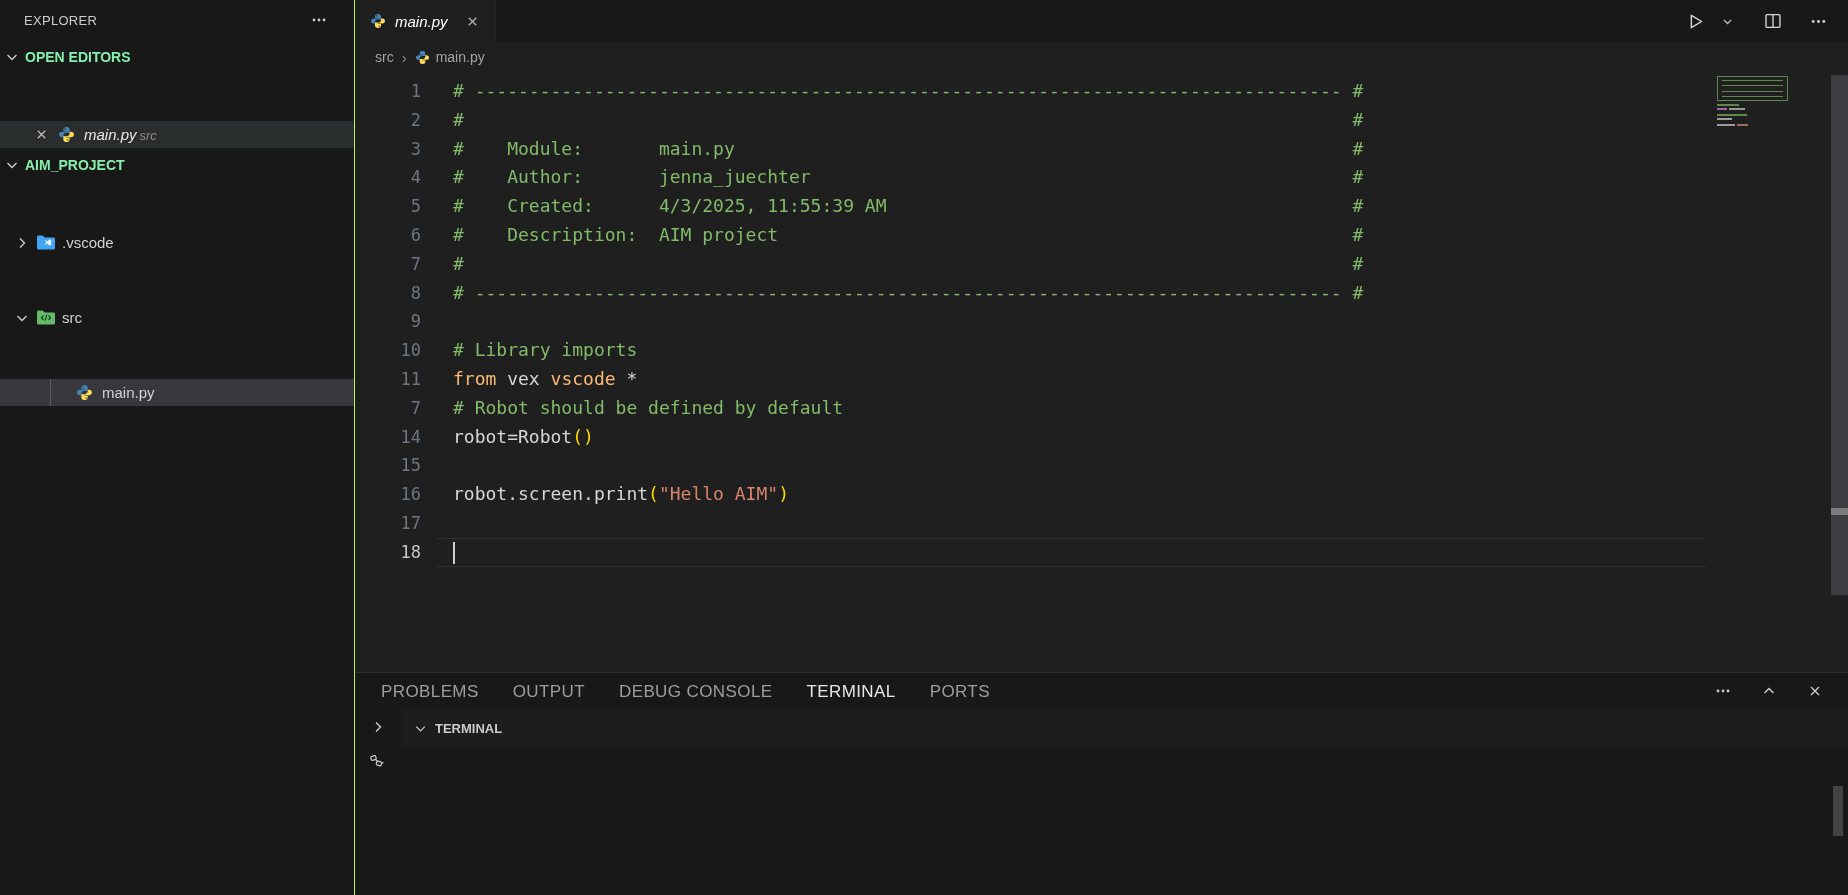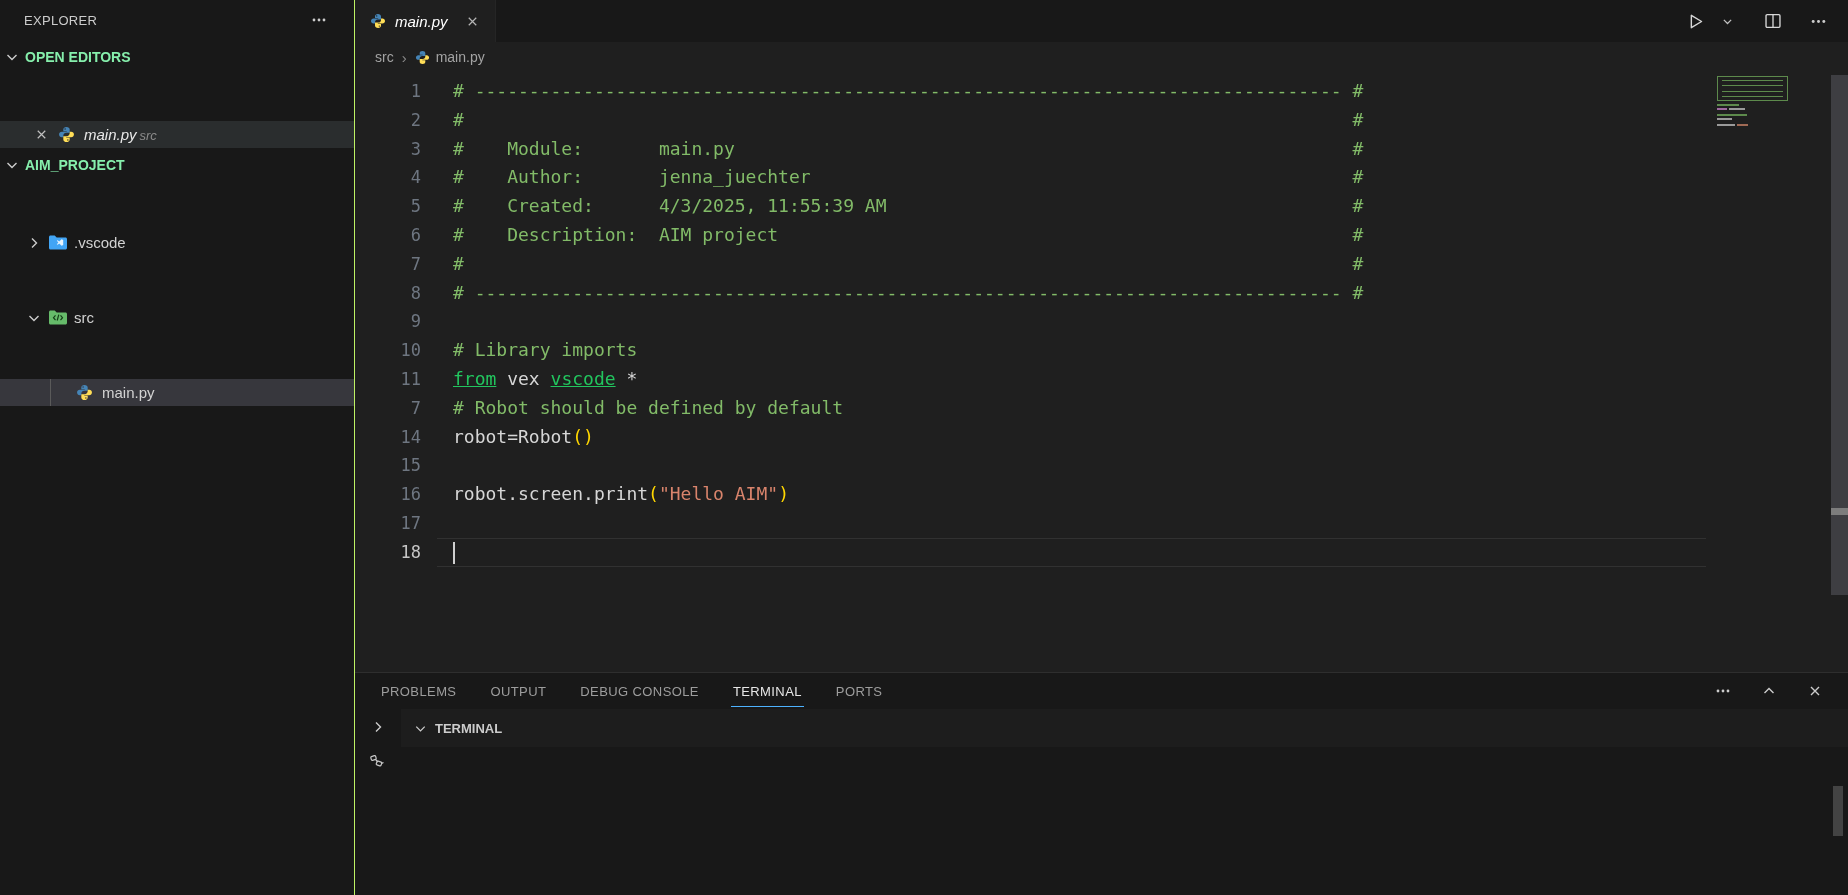--- a/index.html
+++ b/index.html
@@ -8,21 +8,21 @@
   svg{display:block;}
 
   
   .sidebar{position:absolute;left:0;top:0;width:354px;height:100%;background:#181818;border-right:5px solid #bef264;}
   .sb-title{height:40px;display:flex;align-items:center;justify-content:space-between;padding:0 24px 0 24px;font-size:13px;color:#cccccc;letter-spacing:.3px;}
   .sb-header{height:33px;display:flex;align-items:center;gap:5px;padding-left:4px;font-size:14px;font-weight:bold;color:#86efac;cursor:pointer;}
   .row{position:relative;height:27px;display:flex;align-items:center;font-size:15px;color:#d2d2d2;cursor:pointer;margin-top:48px;}
   .oe-row{background:#2a2d2e;padding-left:34px;gap:9px;}
   .oe-name{font-style:italic;color:#e8e8e8;}
   .oe-dir{font-style:italic;color:#8c8c8c;font-size:13px;margin-left:3px;}
-  .t1{padding-left:26px;gap:7px;}
+  .t1{padding-left:14px;gap:7px;}
   .t2{padding-left:76px;gap:9px;}
   .sel{background:#37373d;}
   .guide{position:absolute;left:50px;top:0;bottom:0;width:1px;background:#5a5a5a;}
 
   
   .main{position:absolute;left:355px;top:0;right:0;height:100%;}
   .tabbar{height:42px;background:#181818;display:flex;align-items:stretch;}
   .tab{display:flex;align-items:center;gap:9px;padding:0 15px;background:#1f1f1f;border-right:1px solid #252525;cursor:pointer;}
   .tab-label{font-style:italic;font-size:15px;color:#ffffff;}
   .tab-close{margin-left:8px;opacity:.85;cursor:pointer;}
@@ -32,21 +32,21 @@
   .bc-sep{color:#888;font-size:15px;}
   .bc-item{display:flex;align-items:center;gap:6px;cursor:pointer;}
 
   
   .editor{position:absolute;top:72px;left:0;right:0;height:600px;background:#1f1f1f;
           font-family:"DejaVu Sans Mono",monospace;font-size:18px;line-height:28.8px;padding-top:5px;}
   .code-line{position:relative;display:flex;height:28.8px;}
   .ln{flex:none;width:66px;text-align:right;color:#6e7681;font-size:17px;user-select:none;}
   .code{white-space:pre;margin-left:32px;}
   .tok-comment{color:#82bb68;}
-  .tok-keyword{color:#22c55e;text-decoration:underline;}
+  .tok-keyword{color:#fdba74;}
   .tok-string{color:#d9846c;}
   .tok-paren{color:#ffd700;}
   .tok-plain{color:#d6d6d6;}
   .current .ln{color:#c6c6c6;}
   .curbox{position:absolute;left:82px;right:142px;top:0;bottom:0;border-top:1px solid #313131;border-bottom:1px solid #313131;pointer-events:none;}
   .cursor{display:inline-block;width:2px;height:22px;background:#cfcfcf;transform:translateY(4px);}
 
   
   .minimap{position:absolute;top:0;right:58px;width:76px;height:54px;cursor:pointer;}
   .mm-box{margin:4px 2px 3px 3px;border:1px solid #5d8a4c;padding:3px 4px;display:flex;flex-direction:column;justify-content:space-between;height:17px;}
@@ -55,21 +55,21 @@
   .mm-row i{display:block;height:2px;}
   .mm-g{background:#5d8a4c;} .mm-w{background:#9a9a9a;} .mm-p{background:#a06aa0;} .mm-o{background:#a06a55;}
 
   
   .editor-scroll{position:absolute;top:3px;right:0;width:17px;height:520px;background:#3e3e42;cursor:pointer;}
   .scroll-band{position:absolute;left:0;right:0;top:433px;height:7px;background:#7d7d7d;}
 
   
   .panel{position:absolute;left:0;right:0;top:672px;bottom:0;background:#181818;border-top:1px solid #2e2e2e;}
   .panel-tabs{height:36px;display:flex;align-items:center;padding-left:24px;gap:30px;}
-  .ptab{font-size:13px;letter-spacing:.4px;color:#9d9d9d;padding:9px 2px 7px 2px;cursor:pointer;border-bottom:1px solid transparent;}
+  .ptab{font-size:17px;letter-spacing:.4px;color:#9d9d9d;padding:9px 2px 7px 2px;cursor:pointer;border-bottom:1px solid transparent;}
   .ptab.active{color:#e7e7e7;border-bottom:1px solid #4db2ff;}
   .panel-icons{margin-left:auto;display:flex;align-items:center;gap:24px;padding-right:22px;}
   .panel-body{position:absolute;top:36px;left:0;right:0;bottom:0;display:flex;}
   .term-rail{width:46px;display:flex;flex-direction:column;align-items:center;padding-top:10px;gap:17px;flex:none;}
   .term-main{flex:1;display:flex;flex-direction:column;min-width:0;}
   .term-subheader{height:38px;display:flex;align-items:center;gap:7px;padding-left:12px;font-size:13px;font-weight:bold;color:#cccccc;background:#1d1d1d;cursor:pointer;}
   .term-content{flex:1;background:#121212;font-family:"DejaVu Sans Mono",monospace;font-size:16px;padding-top:43px;}
   .term-line1{display:flex;align-items:center;padding-left:11px;height:30px;}
   .redact{width:370px;height:29px;flex:none;border-radius:1px;
     background:linear-gradient(90deg,#14382a 0%,#1a452f 18%,#16402d 38%,#1d4a33 52%,#2e3b33 60%,#45294a 70%,#4a2b4f 78%,#38223e 88%,#1f1524 100%);}

